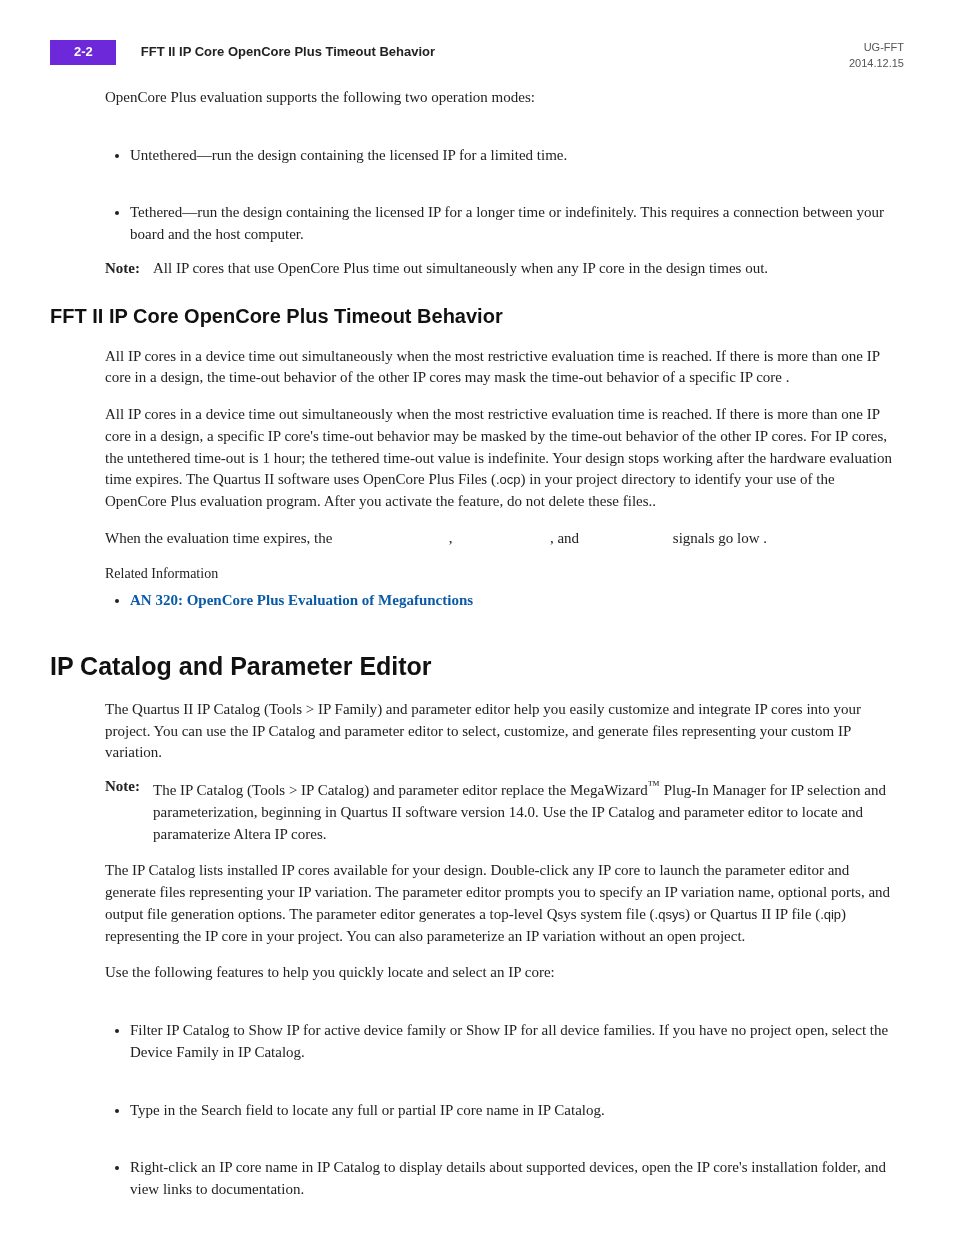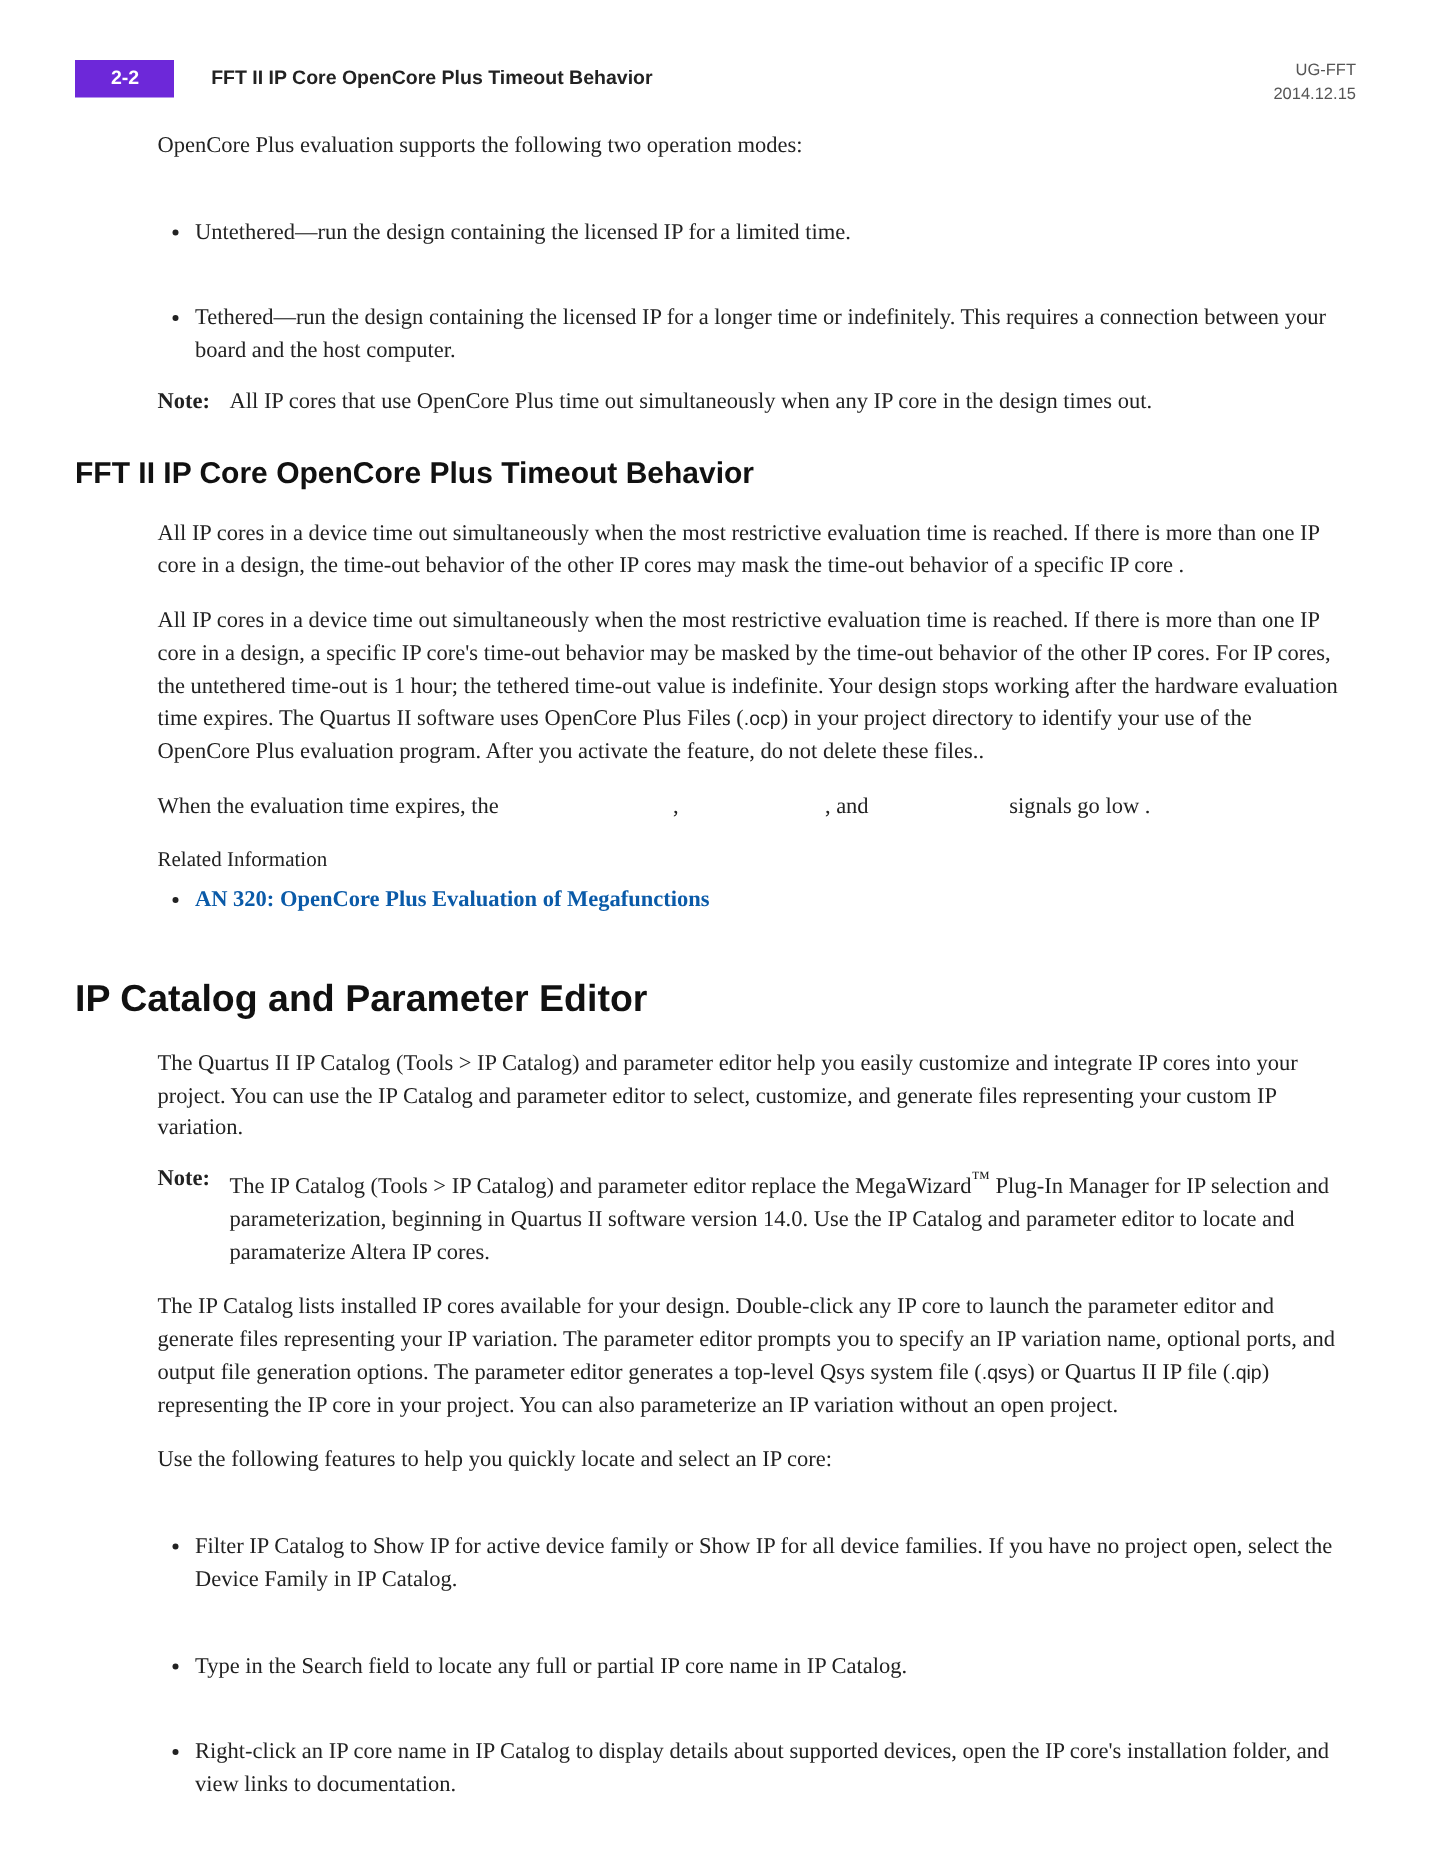--- a/index.html
+++ b/index.html
@@ -172,21 +172,21 @@
 <p class="body-text" style="white-space:pre-wrap">When the evaluation time expires, the                               ,                          , and                         signals go low .</p>
 
 <div class="related-label">Related Information</div>
 <ul class="related">
   <li><span class="link">AN 320: OpenCore Plus Evaluation of Megafunctions</span></li>
 </ul>
 
 <h1>IP Catalog and Parameter Editor</h1>
 
 <p class="body-text">
-  <span>The Quartus II IP Catalog (</span><b>Tools</b><span> &gt; </span><b>IP Catalog</b><span>) and parameter editor help you easily customize and integrate IP cores into your project. You can use the IP Catalog and parameter editor to select, customize, and generate files representing your custom IP variation.</span>
+  <span>The Quartus II IP Catalog (</span><b>Tools</b><span> &gt; </span><b>IP Family</b><span>) and parameter editor help you easily customize and integrate IP cores into your project. You can use the IP Catalog and parameter editor to select, customize, and generate files representing your custom IP variation.</span>
 </p>
 
 <div class="note-block">
   <div class="note-label">Note:</div>
   <div class="note-content">
     <span>The IP Catalog (</span><b>Tools</b><span> &gt; </span><b>IP Catalog)</b><span> and parameter editor replace the MegaWizard</span><sup>™</sup><span> Plug-In Manager for IP selection and parameterization, beginning in Quartus II software version 14.0. Use the IP Catalog and parameter editor to locate and paramaterize Altera IP cores.</span>
   </div>
 </div>
 
 <p class="body-text">

